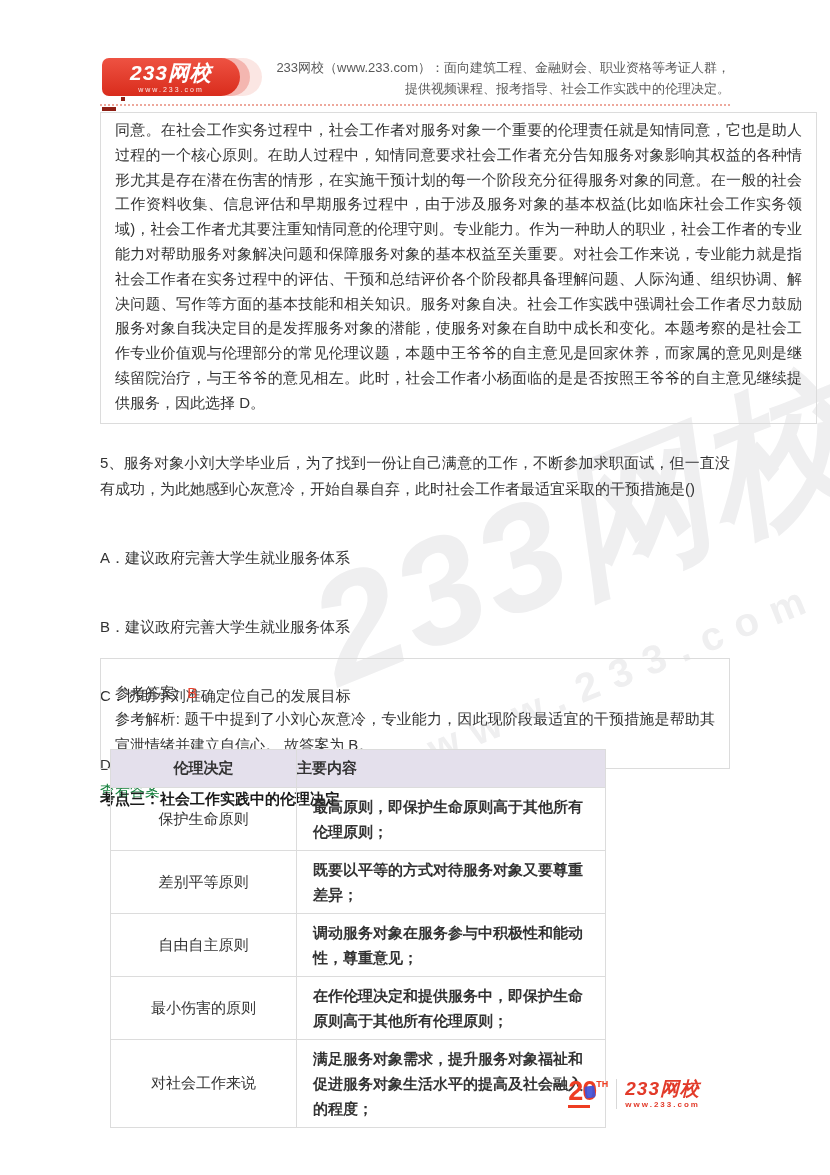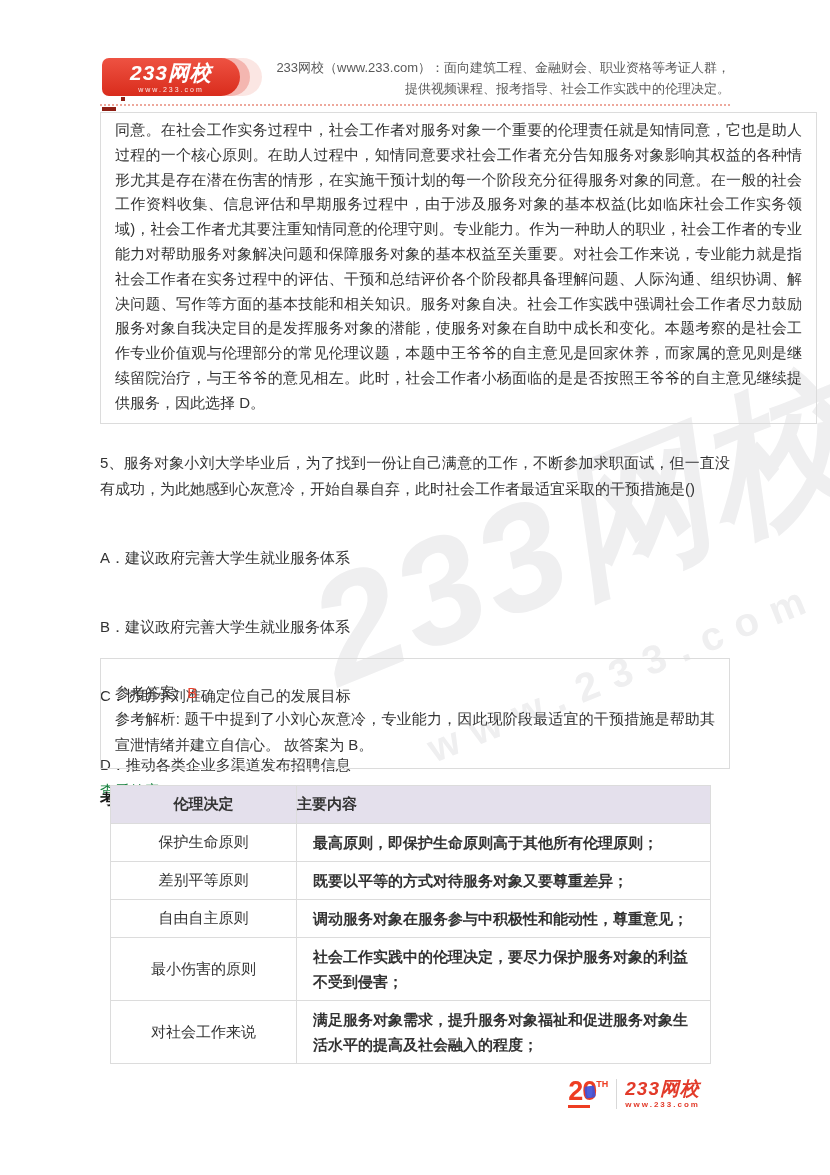--- a/index.html
+++ b/index.html
@@ -52,21 +52,21 @@
   .answer-box {
     position:absolute; left:100px; top:658px; width:630px; z-index:1;
     border:1px solid var(--border-gray,#ddd); padding:21px 14px 10px;
     background:transparent;
   }
   .answer-box p { font-size:15px; line-height:26px; text-align:justify; }
   .ans-val { color:var(--answer-red,#e8402c); margin-left:4px; }
   
   .kaodian { position:absolute; left:100px; top:790px; width:630px; font-size:15px; font-weight:700; color:#1a1a1a; z-index:1; }
   .ethics-table {
-    position:absolute; left:110px; top:785px; width:601px; z-index:1;
+    position:absolute; left:110px; top:749px; width:496px; z-index:1;
     border-collapse:collapse; table-layout:fixed;
     font-size:15px; color:#333;
   }
   .ethics-table th, .ethics-table td { border:1px solid var(--border-gray,#d9d9d9); }
   .ethics-table th {
     background:var(--table-header-bg,#e4e0ec); font-weight:700; height:38px; text-align:left;
   }
   .ethics-table .c1 { width:186px; text-align:center; height:38px; }
   .ethics-table .c2 { padding:6px 12px 6px 16px; line-height:25px; text-align:left;font-weight:bold; }
   
@@ -145,21 +145,21 @@
       <tr>
         <td class="c1">差别平等原则</td>
         <td class="c2">既要以平等的方式对待服务对象又要尊重差异；</td>
       </tr>
       <tr>
         <td class="c1">自由自主原则</td>
         <td class="c2">调动服务对象在服务参与中积极性和能动性，尊重意见；</td>
       </tr>
       <tr>
         <td class="c1">最小伤害的原则</td>
-        <td class="c2">社会工作实践中的伦理决定，要尽力保护服务对象的利益不受到侵害；</td>
+        <td class="c2">在作伦理决定和提供服务中，即保护生命原则高于其他所有伦理原则；</td>
       </tr>
       <tr>
         <td class="c1">对社会工作来说</td>
         <td class="c2">满足服务对象需求，提升服务对象福祉和促进服务对象生活水平的提高及社会融入的程度；</td>
       </tr>
     </tbody>
   </table>
 
   <div class="footer">
     <div class="anniv">

